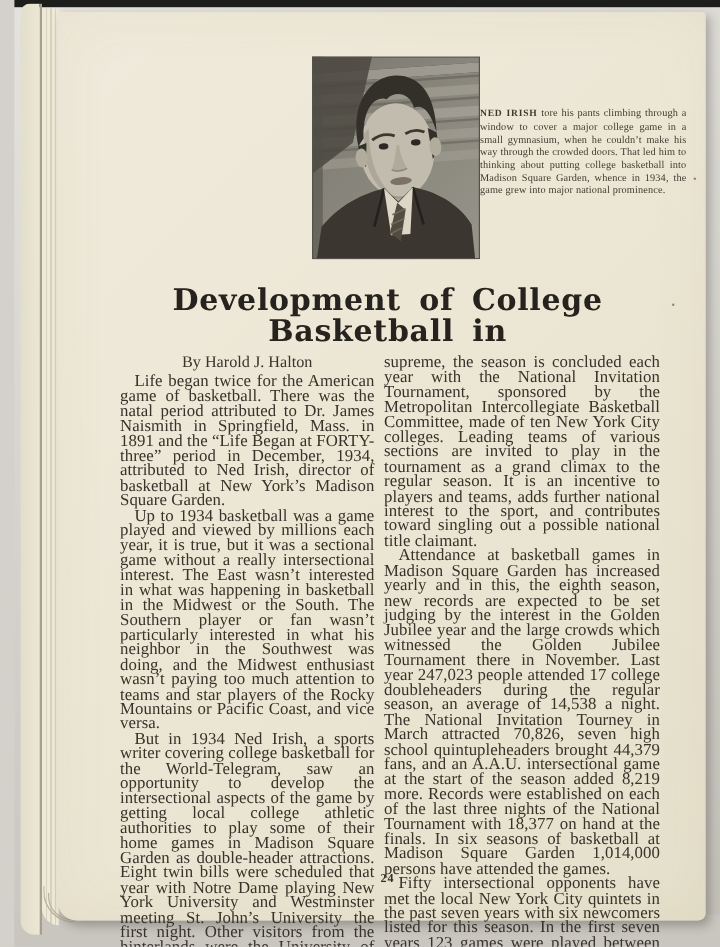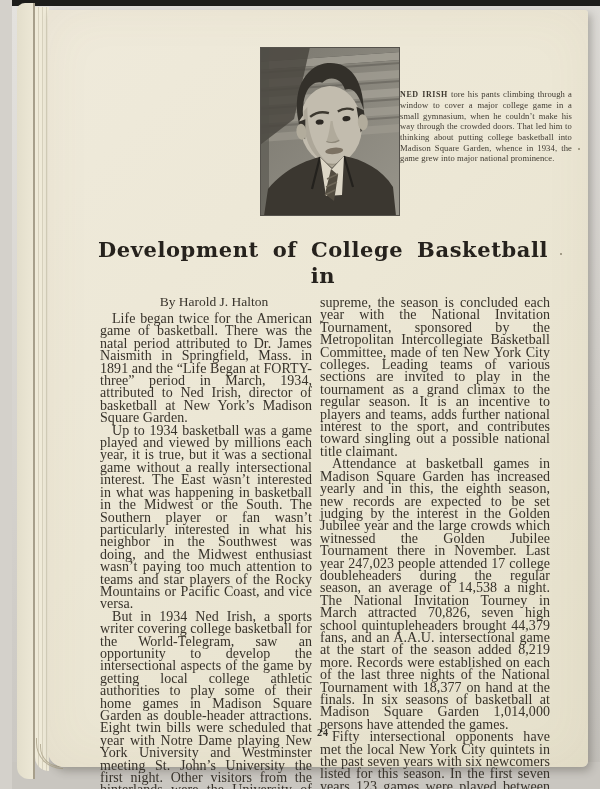--- a/index.html
+++ b/index.html
@@ -37,25 +37,25 @@
   .caption{
     position:absolute;left:352px;top:70px;width:172px;
     font-size:8.6px;line-height:10.6px;text-align:justify;color:#3f3a31;
     letter-spacing:0.1px;
   }
   .cap-lead{font-weight:bold;letter-spacing:0.6px;font-size:8px;}
 
   
   .title{position:absolute;left:40px;top:227px;width:470px;text-align:center;
     font-family:"DejaVu Serif", serif;font-weight:bold;color:#26221d;
-    font-size:21px;line-height:26px;letter-spacing:0.6px;word-spacing:6px;}
+    font-size:25px;line-height:26px;letter-spacing:0.6px;word-spacing:6px;}
   .title .t2{margin-top:4px;}
 
   
-  .byline{position:absolute;left:60px;top:284px;width:212px;text-align:center;
+  .byline{position:absolute;left:52px;top:284px;width:212px;text-align:center;
     font-size:13.5px;color:#38332b;}
 
   
   .col{position:absolute;font-size:14px;line-height:12.4px;text-align:justify;
     color:#37322a;letter-spacing:0.05px;}
   .col-left{left:52px;top:303px;width:212px;}
   .col-right{left:272px;top:287px;width:230px;}
   .para{margin:0;text-indent:12px;}
   .para.cont{text-indent:0;}
 
@@ -134,21 +134,21 @@
 
     <p class="caption"><span class="cap-lead">NED IRISH</span> <span>tore his pants climbing through a window to cover a major college game in a small gymnasium, when he couldn’t make his way through the crowded doors. That led him to thinking about putting college basketball into Madison Square Garden, whence in 1934, the game grew into major national prominence.</span></p>
 
     <div class="title">
       <div class="t1">Development of College Basketball in</div>
     </div>
 
     <div class="byline">By Harold J. Halton</div>
 
     <div class="col col-left">
-      <p class="para">Life began twice for the American game of basketball. There was the natal period attributed to Dr. James Naismith in Springfield, Mass. in 1891 and the “Life Began at FORTY-three” period in March, 1934, attributed to Ned Irish, director of basketball at New York’s Madison Square Garden.</p>
+      <p class="para">Life began twice for the American game of basketball. There was the natal period attributed to Dr. James Naismith in Springfield, Mass. in 1891 and the “Life Began at FORTY-three” period in December, 1934, attributed to Ned Irish, director of basketball at New York’s Madison Square Garden.</p>
       <p class="para">Up to 1934 basketball was a game played and viewed by millions each year, it is true, but it was a sectional game without a really intersectional interest. The East wasn’t interested in what was happening in basketball in the Midwest or the South. The Southern player or fan wasn’t particularly interested in what his neighbor in the Southwest was doing, and the Midwest enthusiast wasn’t paying too much attention to teams and star players of the Rocky Mountains or Pacific Coast, and vice versa.</p>
       <p class="para">But in 1934 Ned Irish, a sports writer covering college basketball for the World-Telegram, saw an opportunity to develop the intersectional aspects of the game by getting local college athletic authorities to play some of their home games in Madison Square Garden as double-header attractions. Eight twin bills were scheduled that year with Notre Dame playing New York University and Westminster meeting St. John’s University the first night. Other visitors from the hinterlands were the University of Kentucky, University of Pittsburgh, Purdue, and Duquesne. The South and Midwest were introduced to the Eastern court fan.</p>
     </div>
 
     <div class="col col-right">
       <p class="para cont">supreme, the season is concluded each year with the National Invitation Tournament, sponsored by the Metropolitan Intercollegiate Basketball Committee, made of ten New York City colleges. Leading teams of various sections are invited to play in the tournament as a grand climax to the regular season. It is an incentive to players and teams, adds further national interest to the sport, and contributes toward singling out a possible national title claimant.</p>
       <p class="para">Attendance at basketball games in Madison Square Garden has increased yearly and in this, the eighth season, new records are expected to be set judging by the interest in the Golden Jubilee year and the large crowds which witnessed the Golden Jubilee Tournament there in November. Last year 247,023 people attended 17 college doubleheaders during the regular season, an average of 14,538 a night. The National Invitation Tourney in March attracted 70,826, seven high school quintupleheaders brought 44,379 fans, and an A.A.U. intersectional game at the start of the season added 8,219 more. Records were established on each of the last three nights of the National Tournament with 18,377 on hand at the finals. In six seasons of basketball at Madison Square Garden 1,014,000 persons have attended the games.</p>
       <p class="para">Fifty intersectional opponents have met the local New York City quintets in the past seven years with six newcomers listed for this season. In the first seven years 123 games were played between the New York quintets and those from out-of-town. The scores of the entire series bear out the fact that no one section has a monopoly on good play.</p>
     </div>
 

